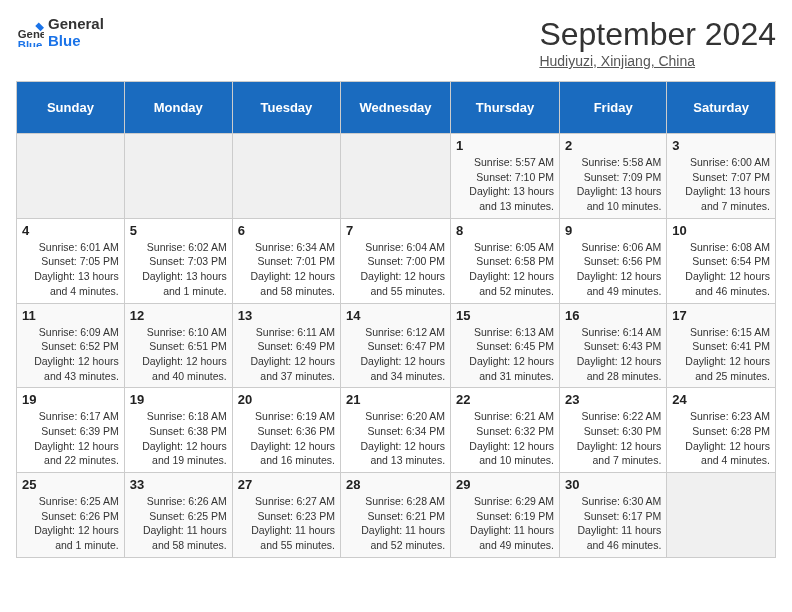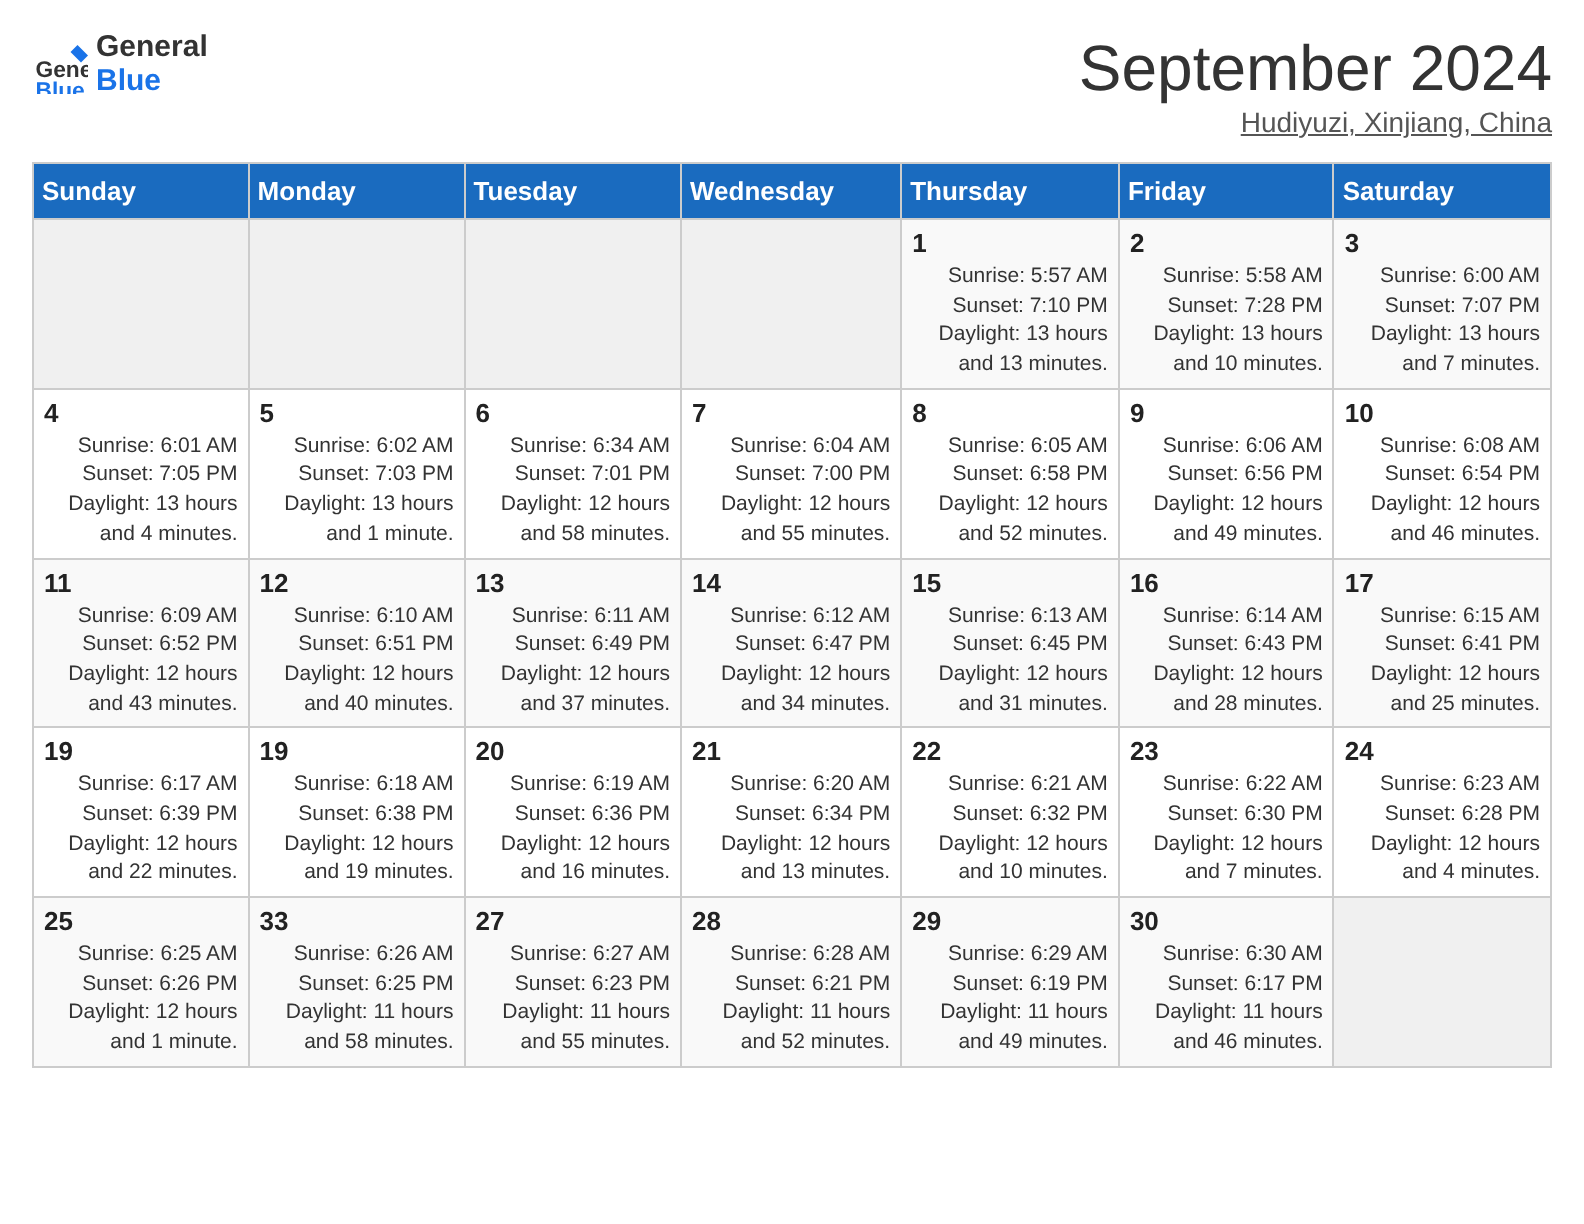--- a/index.html
+++ b/index.html
@@ -19,45 +19,45 @@
     .logo {
       display: flex;
       align-items: center;
       gap: 4px;
     }
     .logo-icon {
       width: 28px;
       height: 28px;
     }
     .title-block {
-      text-align: right;
+      text-align: left;
     }
     .month-title {
       font-size: 32px;
       color: #333;
       font-weight: normal;
     }
     .subtitle {
       font-size: 14px;
       color: #555;
       text-decoration: underline;
     }
     table {
       width: 100%;
       border-collapse: collapse;
       font-size: 11px;
     }
     thead tr th {
       background-color: #1a6bbf;
       color: #fff;
-      padding: 6px 4px;
+      padding: 18px 4px;
       font-size: 13px;
       font-weight: bold;
       border: 1px solid #ccc;
-      text-align: left;
+      text-align: center;
     }
     tbody tr td {
       border: 1px solid #ccc;
       vertical-align: top;
       padding: 4px 5px;
       width: 113px;
       height: 78px;
       background: #fff;
     }
     tbody tr:nth-child(odd) td {
@@ -122,21 +122,21 @@
         <td>
           <span class="day-num">1</span>
           <div class="day-detail">Sunrise: 5:57 AM
 Sunset: 7:10 PM
 Daylight: 13 hours
 and 13 minutes.</div>
         </td>
         <td>
           <span class="day-num">2</span>
           <div class="day-detail">Sunrise: 5:58 AM
-Sunset: 7:28 PM
+Sunset: 7:09 PM
 Daylight: 13 hours
 and 10 minutes.</div>
         </td>
         <td>
           <span class="day-num">3</span>
           <div class="day-detail">Sunrise: 6:00 AM
 Sunset: 7:07 PM
 Daylight: 13 hours
 and 7 minutes.</div>
         </td>

